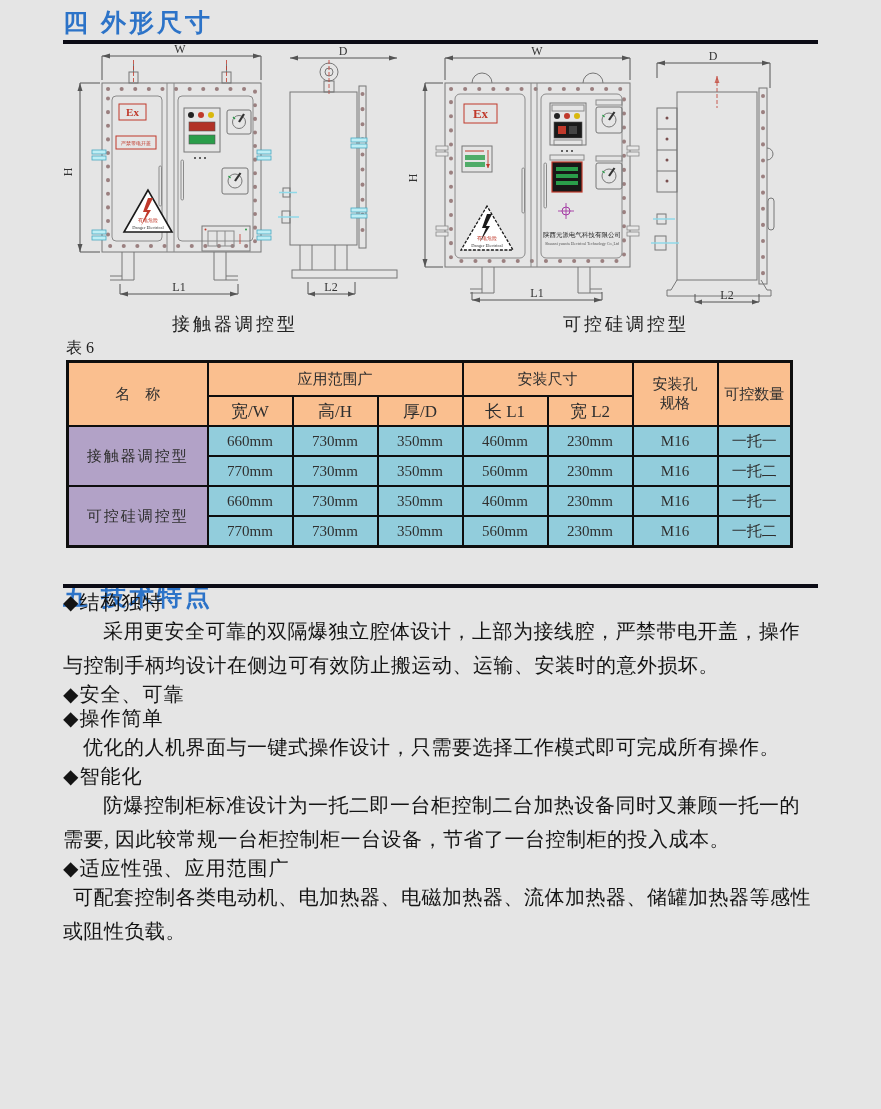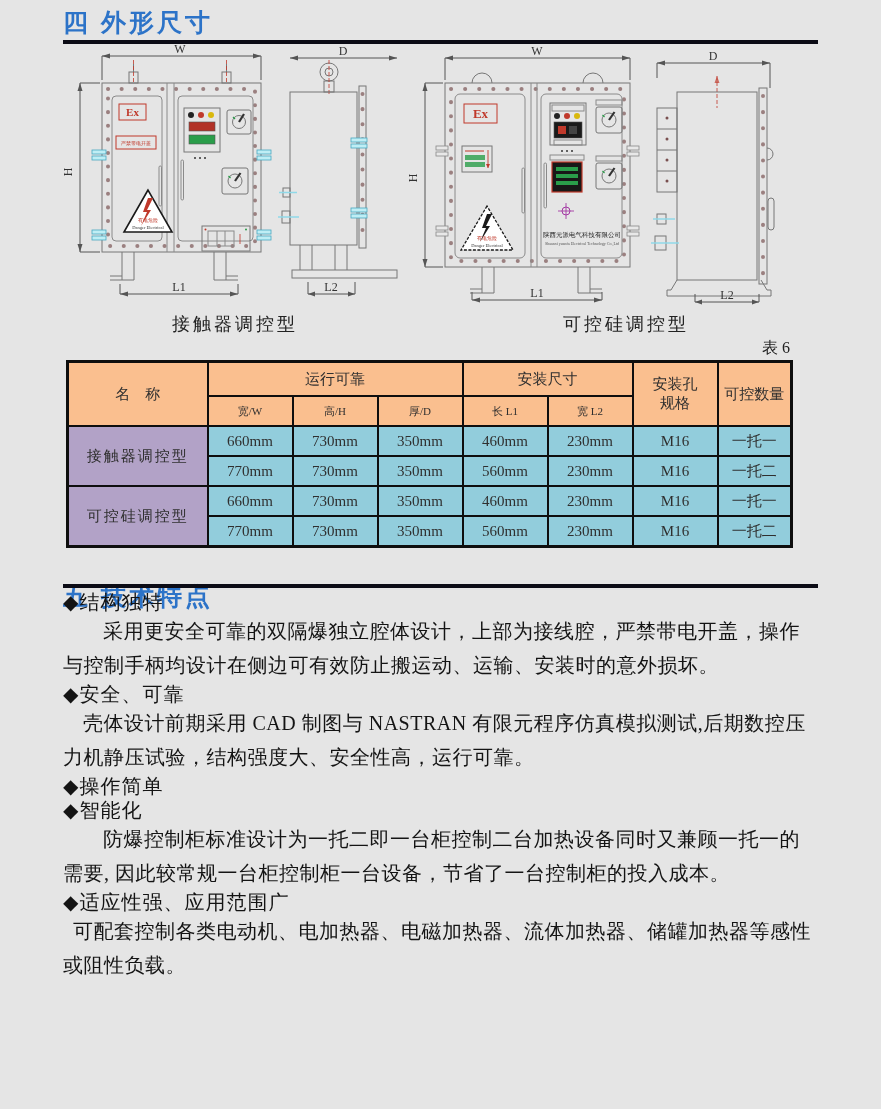--- a/index.html
+++ b/index.html
@@ -2,29 +2,29 @@
 <html><head>
 <meta charset="utf-8">
 <style>
   html,body{margin:0;padding:0;background:#fff;}
   .page{position:relative;width:881px;height:1109px;background:#e5e5e5;overflow:hidden;
         font-family:"Liberation Serif","DejaVu Serif",serif;color:#111;}
   .h-title{position:absolute;left:63px;font-family:"Liberation Sans","DejaVu Sans",sans-serif;
            font-weight:bold;font-size:25px;color:#2c73c8;letter-spacing:3px;}
   .rule{position:absolute;left:63px;width:755px;height:4px;background:#0c0c16;}
   .caption{position:absolute;width:220px;text-align:center;font-size:18px;color:#222;letter-spacing:3px;}
-  .tbl-caption{position:absolute;left:66px;top:338px;width:724px;text-align:right;font-size:16px;color:#222;}
+  .tbl-caption{position:absolute;left:66px;top:338px;width:724px;text-align:left;font-size:16px;color:#222;}
   table.dim{position:absolute;left:66px;top:360px;border-collapse:collapse;table-layout:fixed;}
   table.dim td{border:2px solid #0e0e0e;text-align:center;vertical-align:middle;padding:0;
                font-size:15px;color:#2f2f2f;}
   table.dim .hr1 td{height:32px;}
   table.dim .hr2 td{height:28px;}
   table.dim .dr td{height:28px;}
   .th-o{background:#FABF8F;font-size:16px;}
-  .th-o.sub{font-size:11px;}
+  .th-o.sub{font-size:17px;}
   .td-n{background:#B2A2C7;font-size:16px;letter-spacing:2px;color:#2d2d2d;}
   .td-d{background:#92CDDC;color:#3e5a66;font-family:"Liberation Serif","DejaVu Serif",serif;}
   .tthick-t td{border-top-width:3px;}
   .features{position:absolute;left:63px;top:590px;width:757px;font-size:20px;color:#141414;}
   .features p{margin:0;}
   .ft{line-height:24px;letter-spacing:1px;}
   .fb{line-height:34px;letter-spacing:0.5px;}
   .i2{text-indent:2em;}
   .i1{text-indent:1em;}
   .ih{text-indent:0.5em;}
@@ -387,21 +387,21 @@
         <col style="width:85px">
         <col style="width:85px">
       <col style="width:85px">
         <col style="width:85px">
         <col style="width:85px">
         <col style="width:74px">
     </colgroup>
     <tbody>
       <tr class="hr1">
         <td class="th-o" rowspan="2">名　称</td>
-        <td class="th-o" colspan="3">运行可靠</td>
+        <td class="th-o" colspan="3">应用范围广</td>
         <td class="th-o" colspan="2">安装尺寸</td>
         <td class="th-o" rowspan="2">
           <div>安装孔</div>
           <div>规格</div>
         </td>
         <td class="th-o" rowspan="2">可控数量</td>
       </tr>
       <tr class="hr2">
         <td class="th-o sub">宽/W</td>
         <td class="th-o sub">高/H</td>
@@ -450,21 +450,21 @@
     </tbody>
   </table>
 
   <div class="h-title" style="top:580px;">五 技术特点</div>
   <div class="rule" style="top:584px;"></div>
 
   <div class="features">
     <p class="ft">◆结构独特</p>
     <p class="fb i2">采用更安全可靠的双隔爆独立腔体设计，上部为接线腔，严禁带电开盖，操作与控制手柄均设计在侧边可有效防止搬运动、运输、安装时的意外损坏。</p>
     <p class="ft">◆安全、可靠</p>
-    <p class="fb i1">壳体设计前期采用 CAD 制图与 NASTRAN 有限元程序仿真模拟测试,后期数控压力机静压试验，结构强度大、安全性高，运行可靠。</p>
     <p class="ft">◆操作简单</p>
+    <p class="fb i1">优化的人机界面与一键式操作设计，只需要选择工作模式即可完成所有操作。</p>
     <p class="ft">◆智能化</p>
     <p class="fb i2">防爆控制柜标准设计为一托二即一台柜控制二台加热设备同时又兼顾一托一的需要, 因此较常规一台柜控制柜一台设备，节省了一台控制柜的投入成本。</p>
     <p class="ft">◆适应性强、应用范围广</p>
     <p class="fb ih">可配套控制各类电动机、电加热器、电磁加热器、流体加热器、储罐加热器等感性或阻性负载。</p>
   </div>
 
 </div>
 
 </body></html>

